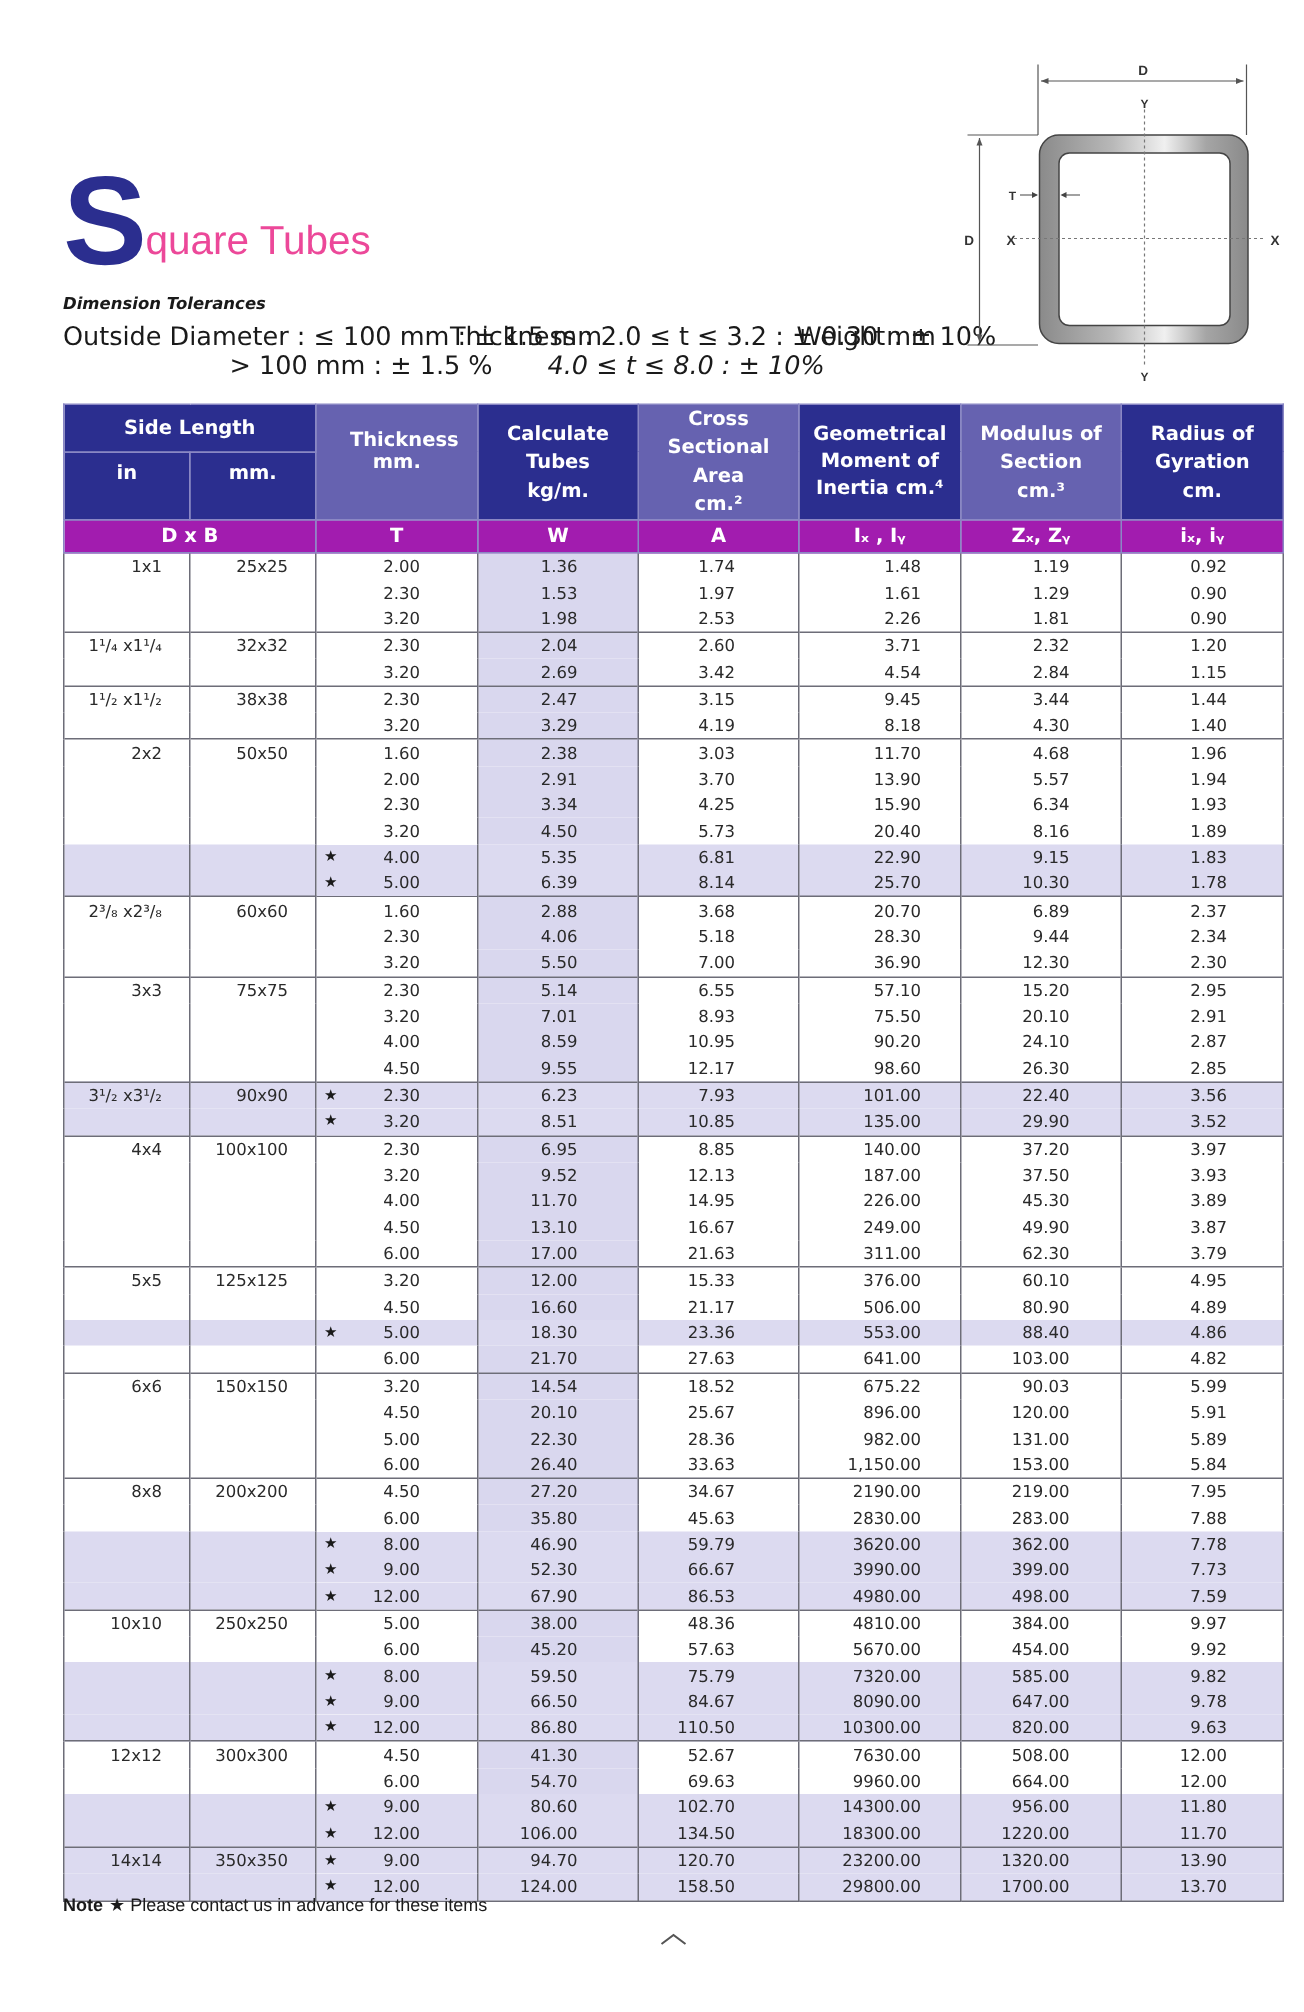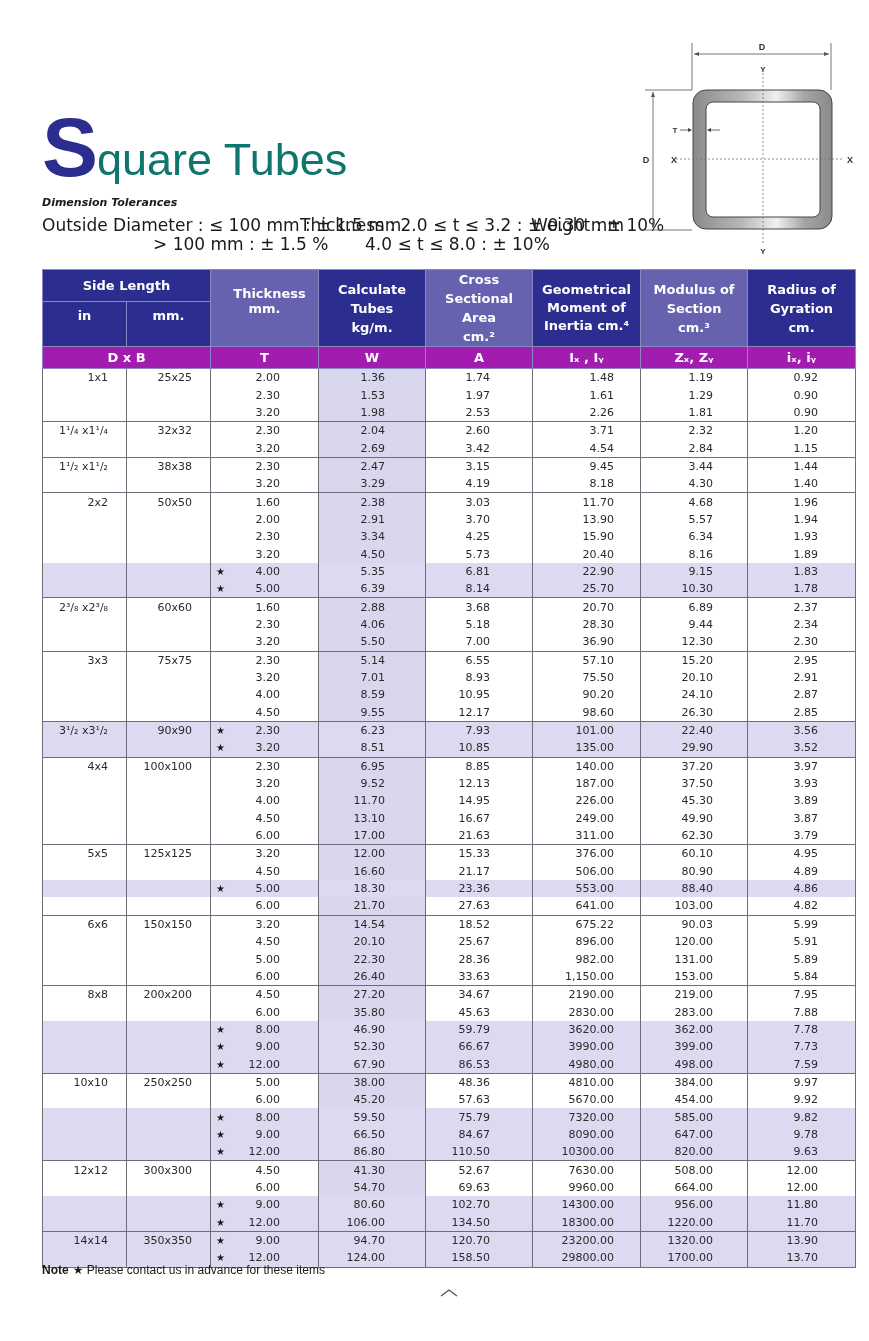--- a/index.html
+++ b/index.html
@@ -1,19 +1,19 @@
 <!DOCTYPE html>
 <html><head>
 <meta charset="utf-8">
 <style>
   html, body { margin: 0; padding: 0; background: #ffffff; }
   body { width: 869px; height: 1341px; position: relative; overflow: hidden; font-family: "DejaVu Sans", sans-serif; color: #222; }
   .title { position: absolute; left: 42px; top: 112px; display: flex; align-items: flex-end; }
   .title .big-s { font-family: "Liberation Sans", sans-serif; font-weight: bold; font-size: 84px; line-height: 70px; color: #2b2e8f; letter-spacing: -2px; }
-  .title .rest { font-family: "Liberation Sans", sans-serif; font-size: 45px; line-height: 40px; color: #0f766e; margin-left: 1px; margin-bottom: 2px; }
+  .title .rest { font-family: "Liberation Sans", sans-serif; font-size: 27px; line-height: 40px; color: #ec4899; margin-left: 1px; margin-bottom: 2px; }
   .tol-title { position: absolute; left: 42px; top: 196px; font-size: 11px; font-weight: bold; font-style: italic; color: #1a1a1a; }
   .tol { position: absolute; font-size: 17px; color: #1a1a1a; white-space: nowrap; }
   .diagram { position: absolute; left: 630px; top: 35px; width: 239px; height: 225px; }
 
   table.spec { position: absolute; left: 42px; top: 269px; width: 813px; border-collapse: collapse; table-layout: fixed; font-size: 11px; }
   table.spec th, table.spec td { padding: 0; border-left: 1px solid #6d6d78; border-right: 1px solid #6d6d78; }
   table.spec thead th { color: #ffffff; font-weight: bold; font-size: 13px; text-align: center; vertical-align: middle; border: 1px solid #8a87c4; }
   th.dark { background: #2b2e8f; }
   th.mid { background: #6662b0; }
   tr.sub th { background: #a21caf; color: #1c1c3a; font-size: 11.5px; font-weight: normal; height: 21px; }
@@ -40,21 +40,21 @@
 
 <div class="title">
   <span class="big-s">S</span>
   <span class="rest">quare Tubes</span>
 </div>
 
 <div class="tol-title">Dimension Tolerances</div>
 <div class="tol" style="left:42px; top:215px;">Outside Diameter : ≤ 100 mm : ± 1.5 mm</div>
 <div class="tol" style="left:153px; top:234px;">&gt; 100 mm : ± 1.5 %</div>
 <div class="tol" style="left:300px; top:215px;">Thickness : 2.0 ≤ t ≤  3.2 : ± 0.30 mm</div>
-<div class="tol" style="left:365px; top:234px;">4.0 ≤ t ≤  8.0 : ± 10%</div>
+<div class="tol" style="left:365px; top:234px;font-style:italic;">4.0 ≤ t ≤  8.0 : ± 10%</div>
 <div class="tol" style="left:531px; top:215px;">Weight : ± 10%</div>
 
 <svg class="diagram" viewBox="0 0 239 225" xmlns="http://www.w3.org/2000/svg">
   <defs>
     <linearGradient id="steel" x1="0" x2="1" y1="0" y2="0">
       <stop offset="0" stop-color="#8a8a8a"></stop>
       <stop offset="0.35" stop-color="#b8b8b8"></stop>
       <stop offset="0.6" stop-color="#f0f0f0"></stop>
       <stop offset="0.8" stop-color="#a5a5a5"></stop>
       <stop offset="1" stop-color="#8a8a8a"></stop>

